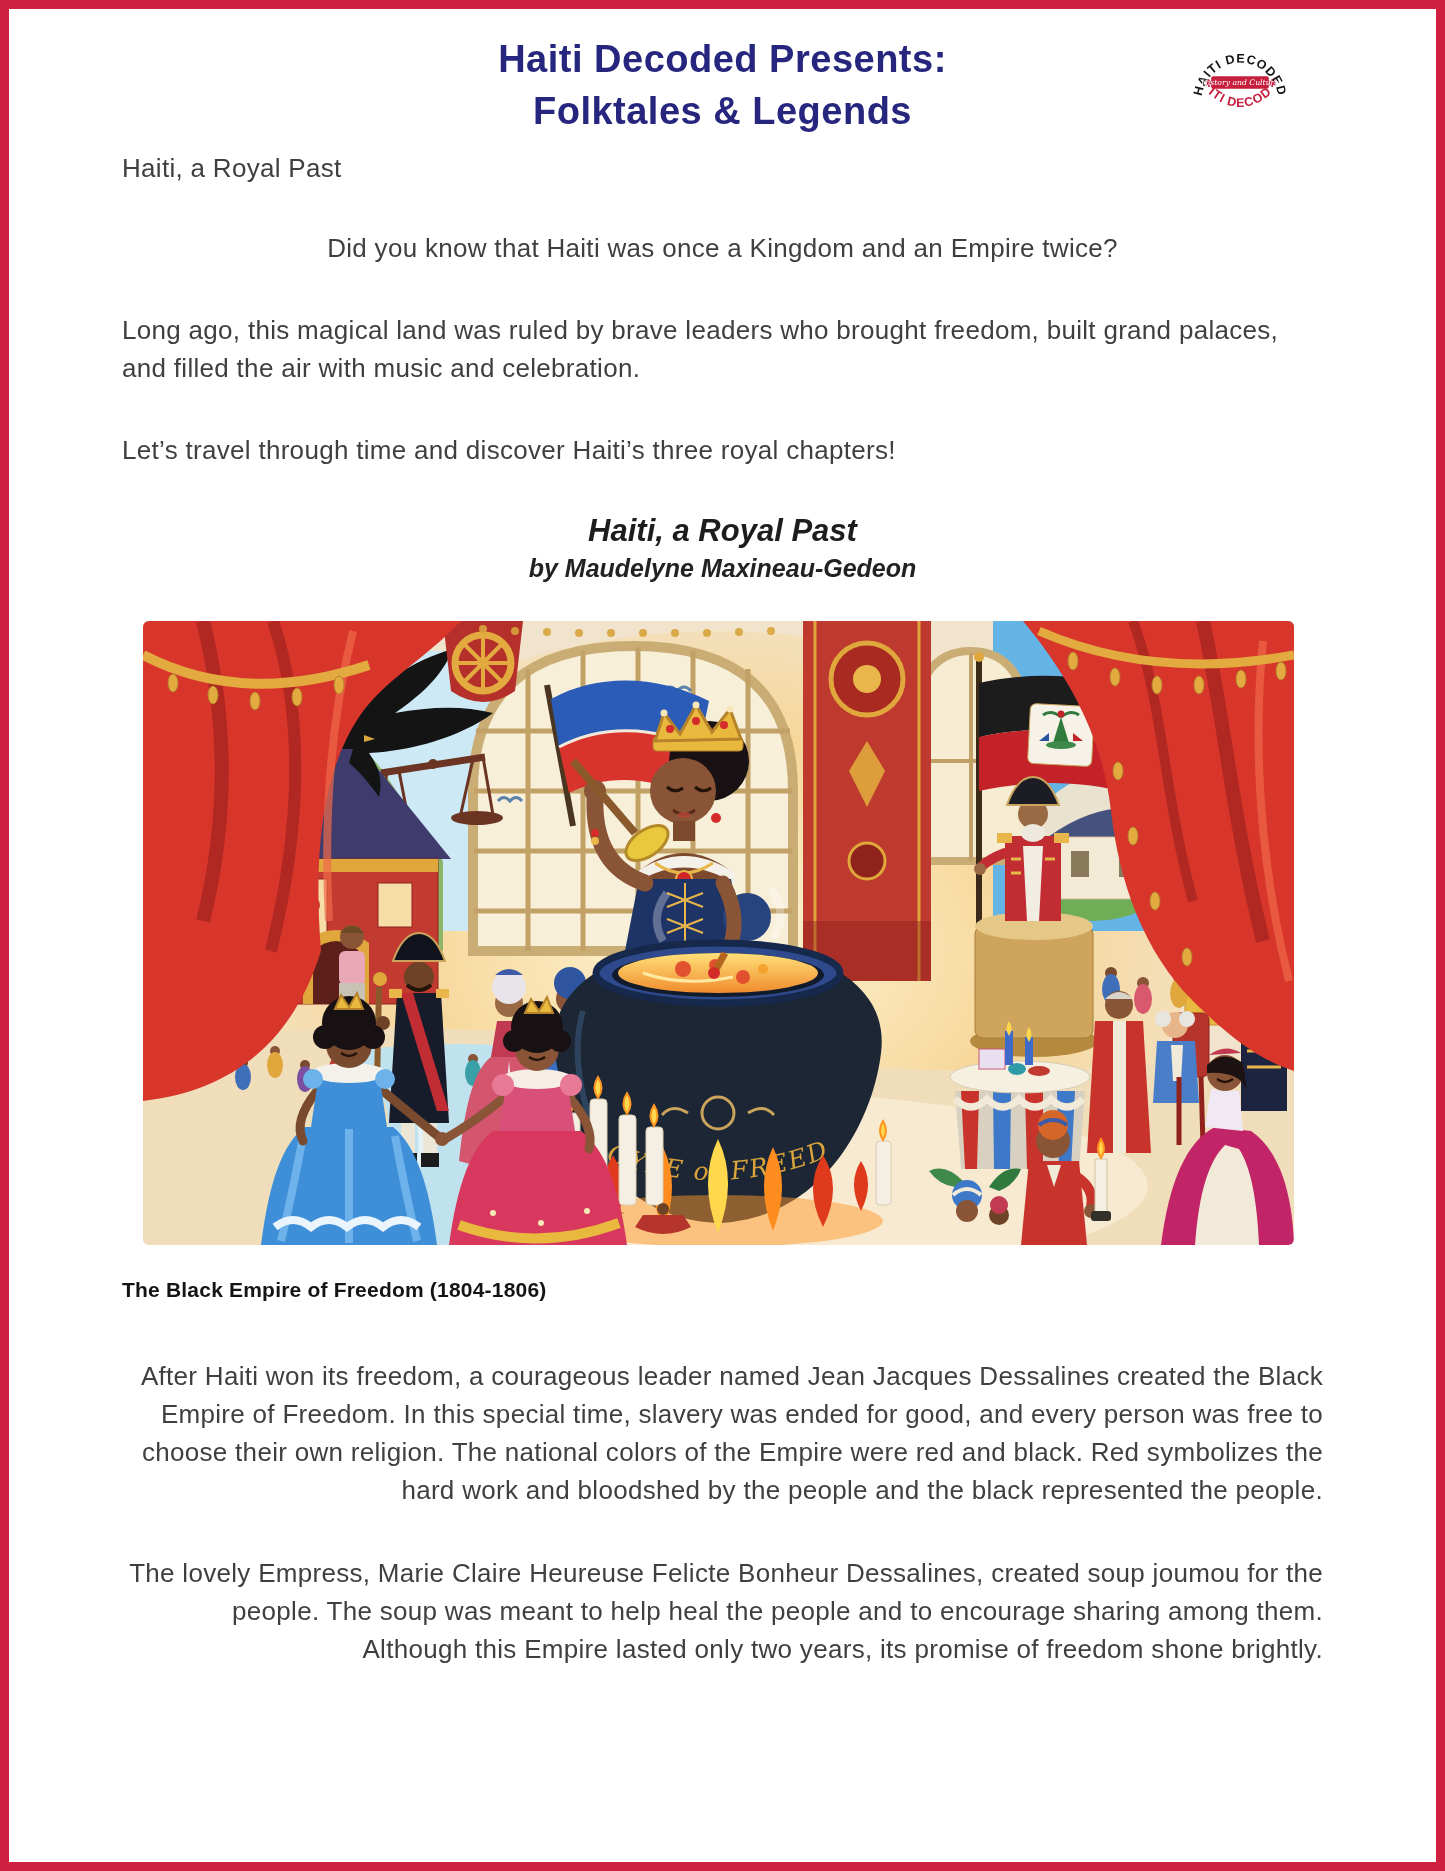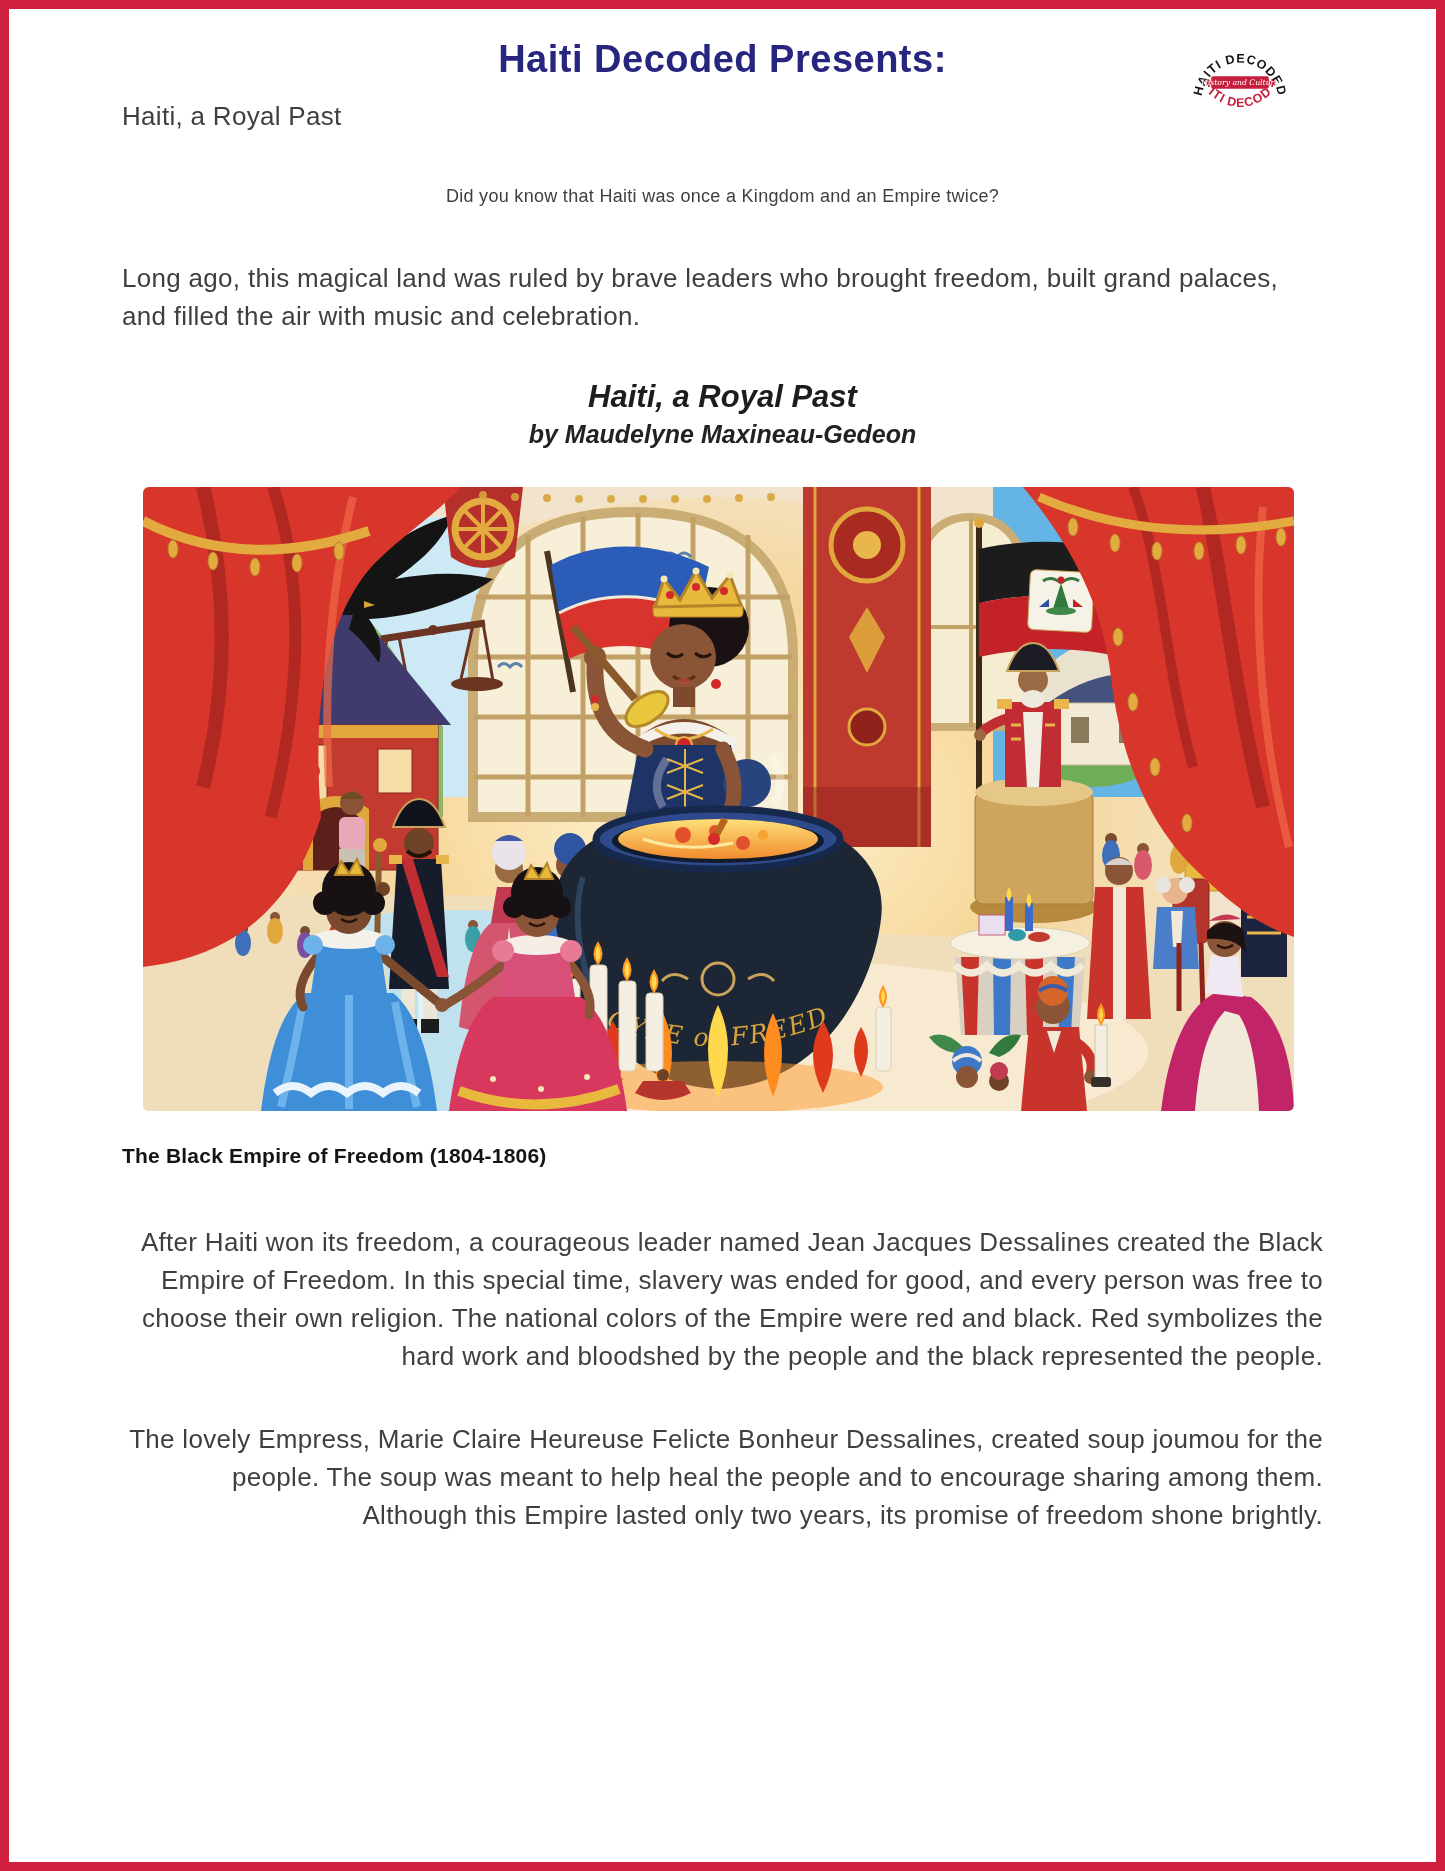--- a/index.html
+++ b/index.html
@@ -4,21 +4,21 @@
 <style>
   html,body{margin:0;padding:0;background:#ffffff;}
   .page{position:relative;width:1445px;height:1871px;box-sizing:border-box;
         border:9px solid #d02040;background:#ffffff;overflow:hidden;
         font-family:"Liberation Sans",sans-serif;color:#3f3f3f;}
   .content{padding:0 113px;}
   .doc-title{margin-top:24px;text-align:center;font-weight:bold;
              font-size:38px;line-height:52px;color:#26267e;letter-spacing:.5px;}
   .logo{position:absolute;top:26px;right:148px;width:96px;height:96px;}
   .kicker{margin-top:16px;font-size:26px;line-height:30px;letter-spacing:.3px;}
-  .question{margin-top:46px;text-align:center;font-size:18px;line-height:38px;letter-spacing:.3px;}
+  .question{margin-top:46px;text-align:center;font-size:26px;line-height:38px;letter-spacing:.3px;}
   .para{margin-top:44px;font-size:26px;line-height:38px;letter-spacing:.3px;max-width:1205px;}
   .story-title{margin-top:42px;text-align:center;font-weight:bold;font-style:italic;
                font-size:31px;line-height:40px;color:#1d1d1d;}
   .byline{text-align:center;font-weight:bold;font-style:italic;
           font-size:25px;line-height:34px;color:#222222;}
   .illustration{margin:36px 0 0 21px;width:1151px;height:624px;border-radius:6px;
                 overflow:hidden;display:block;}
   .section-heading{margin-top:28px;font-weight:bold;font-size:21px;line-height:34px;
                    color:#141414;letter-spacing:.2px;}
   .body-para{margin-top:50px;font-size:26px;line-height:38px;letter-spacing:.3px;max-width:1205px;text-align:right;}
@@ -44,28 +44,30 @@
     <text x="50" y="52.5" text-anchor="middle" font-family="DejaVu Serif, serif" font-style="italic" font-size="8" fill="#ffffff">History and Culture</text>
     <text font-family="Liberation Sans, sans-serif" font-size="13" font-weight="bold" fill="#c61f3e" letter-spacing="1">
       <textPath href="#arcB" startOffset="50%" text-anchor="middle">HAITI DECODED</textPath>
     </text>
   </svg>
 
   <div class="content">
 
     <div class="doc-title">
       <div>Haiti Decoded Presents:</div>
+      <div>Folktales &amp; Legends</div>
     </div>
 
     <div class="kicker">Haiti, a Royal Past</div>
 
     <div class="question">Did you know that Haiti was once a Kingdom and an Empire twice?</div>
 
     <div class="para">Long ago, this magical land was ruled by brave leaders who brought freedom, built grand palaces, and filled the air with music and celebration.</div>
 
+    <div class="para">Let’s travel through time and discover Haiti’s three royal chapters!</div>
 
     <div class="story-title">Haiti, a Royal Past</div>
     <div class="byline">by Maudelyne Maxineau-Gedeon</div>
 
     <svg class="illustration" viewBox="0 0 1151 624" preserveAspectRatio="none" role="img">
       <defs>
         <radialGradient id="glow" cx="50%" cy="50%" r="60%">
           <stop offset="0%" stop-color="#fff6d8"></stop>
           <stop offset="55%" stop-color="#f6d79a"></stop>
           <stop offset="100%" stop-color="#f2e4cc"></stop>

